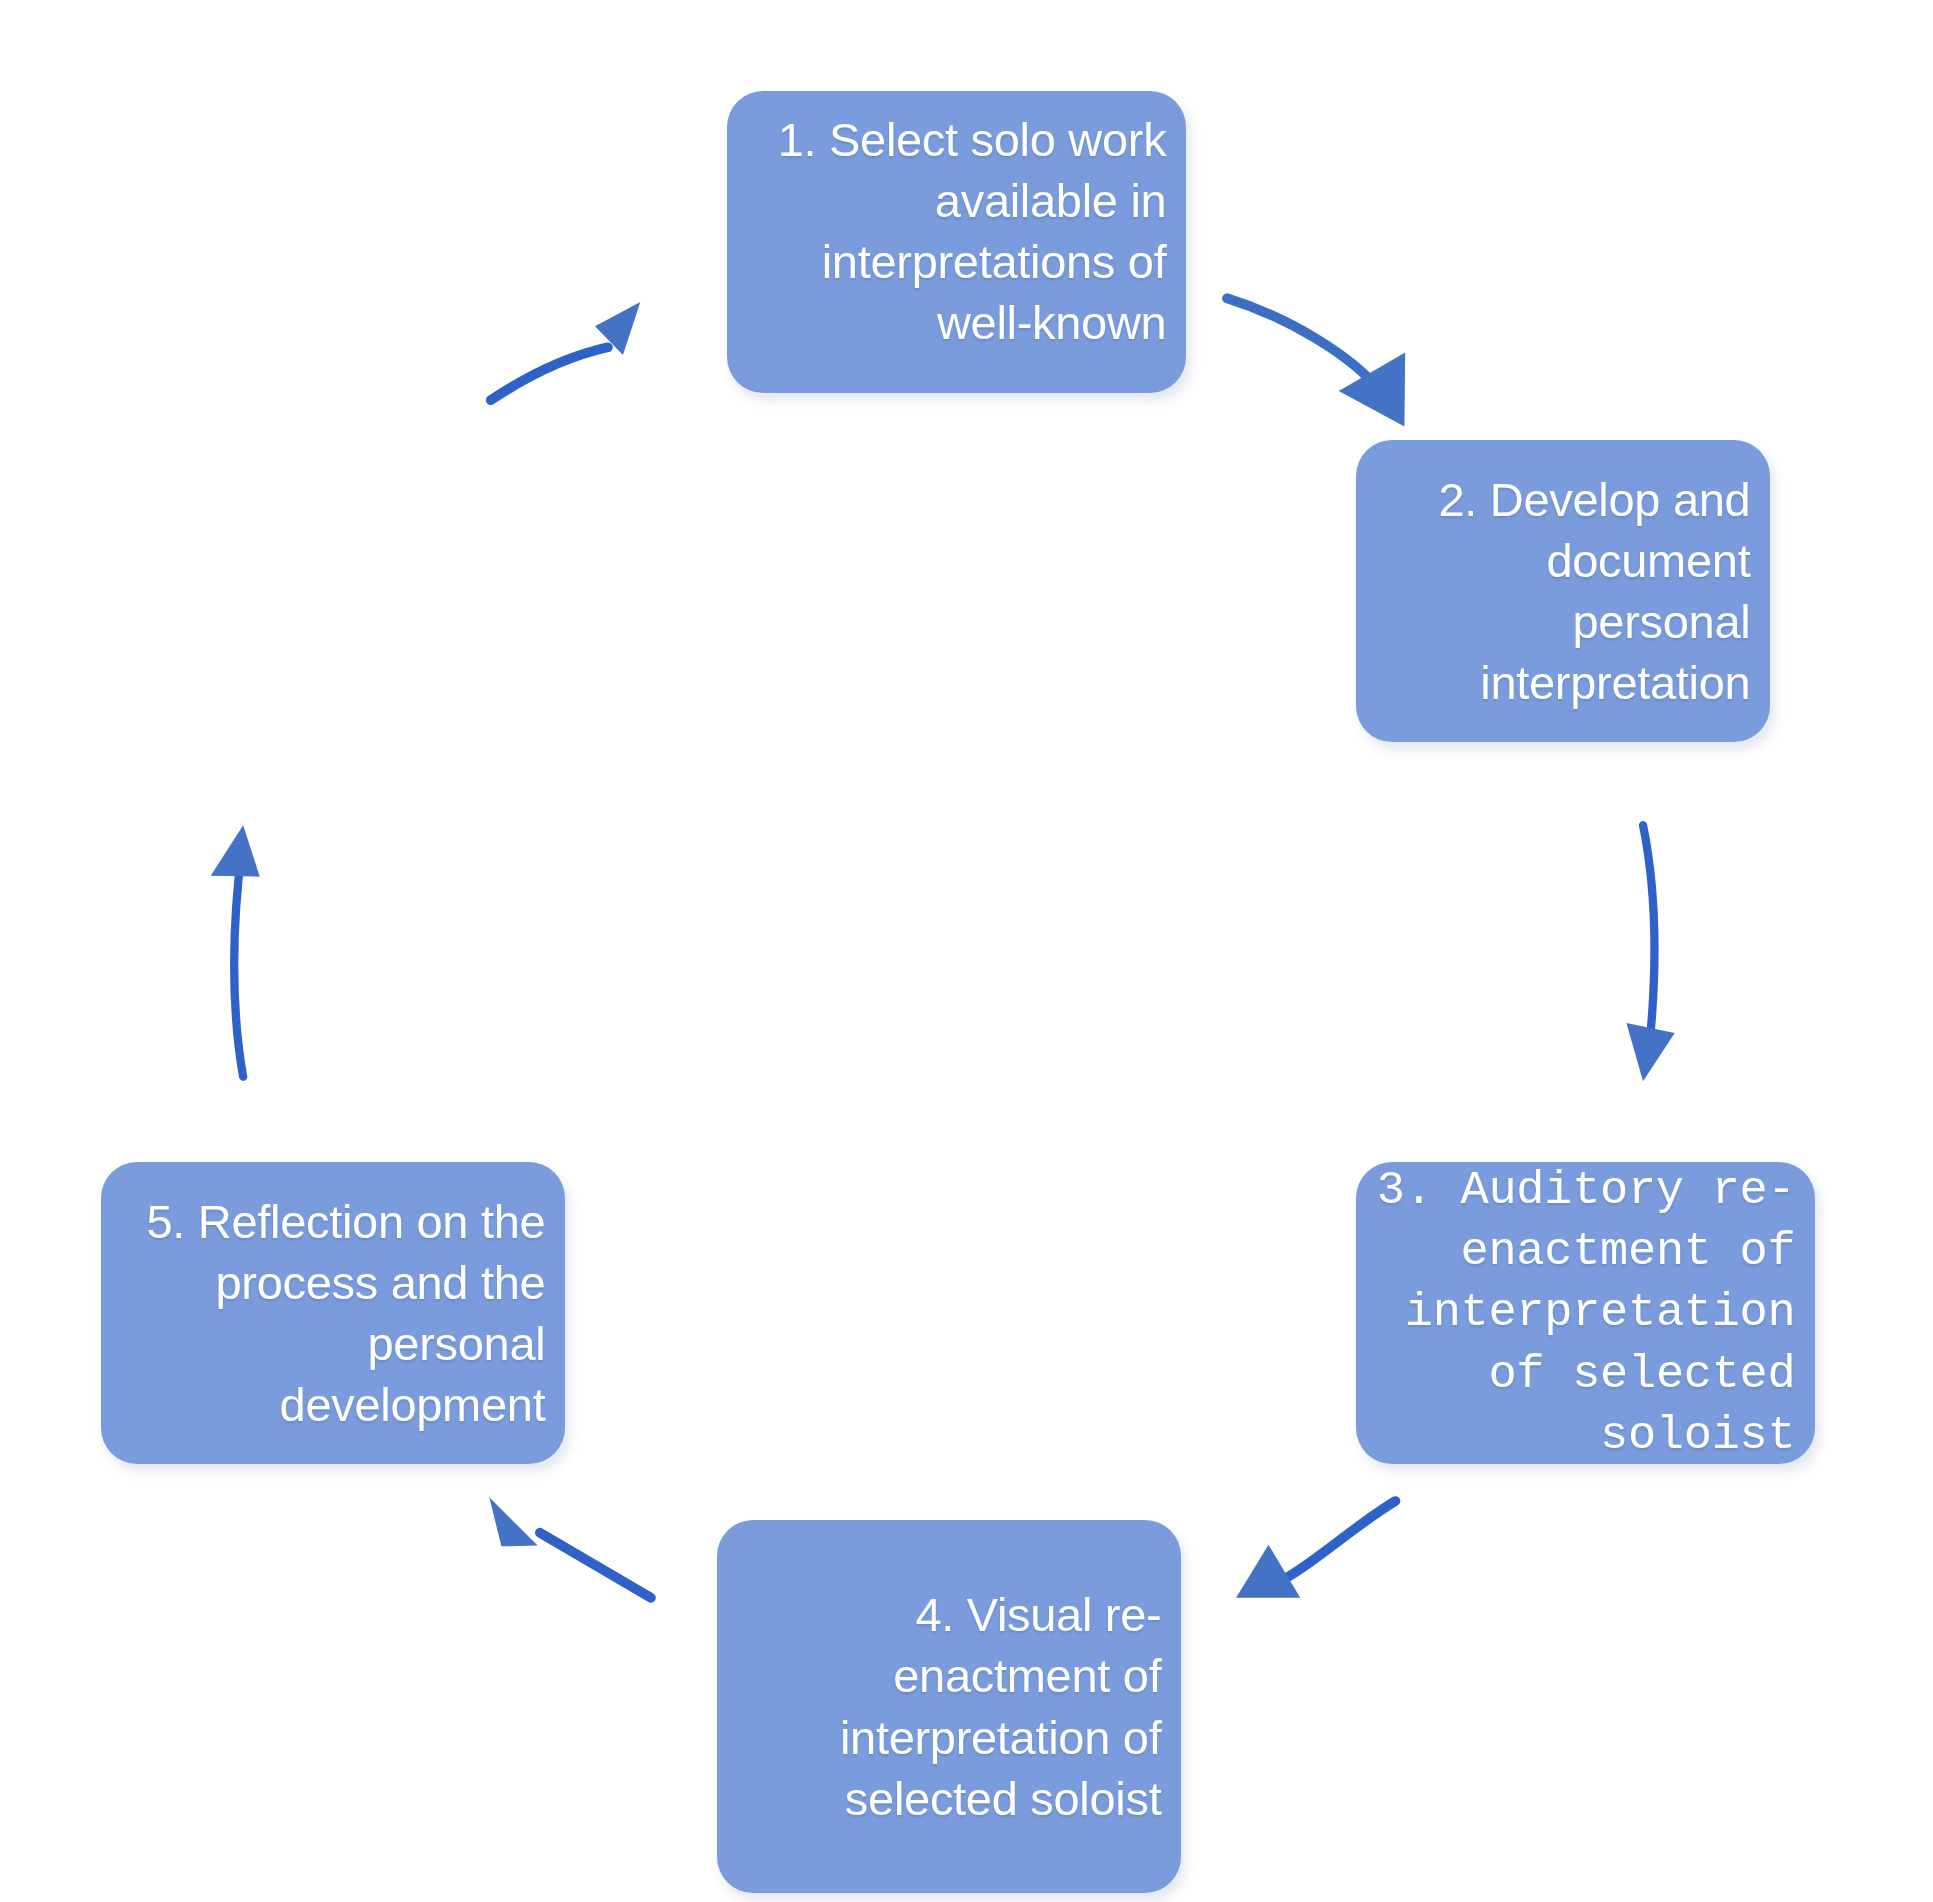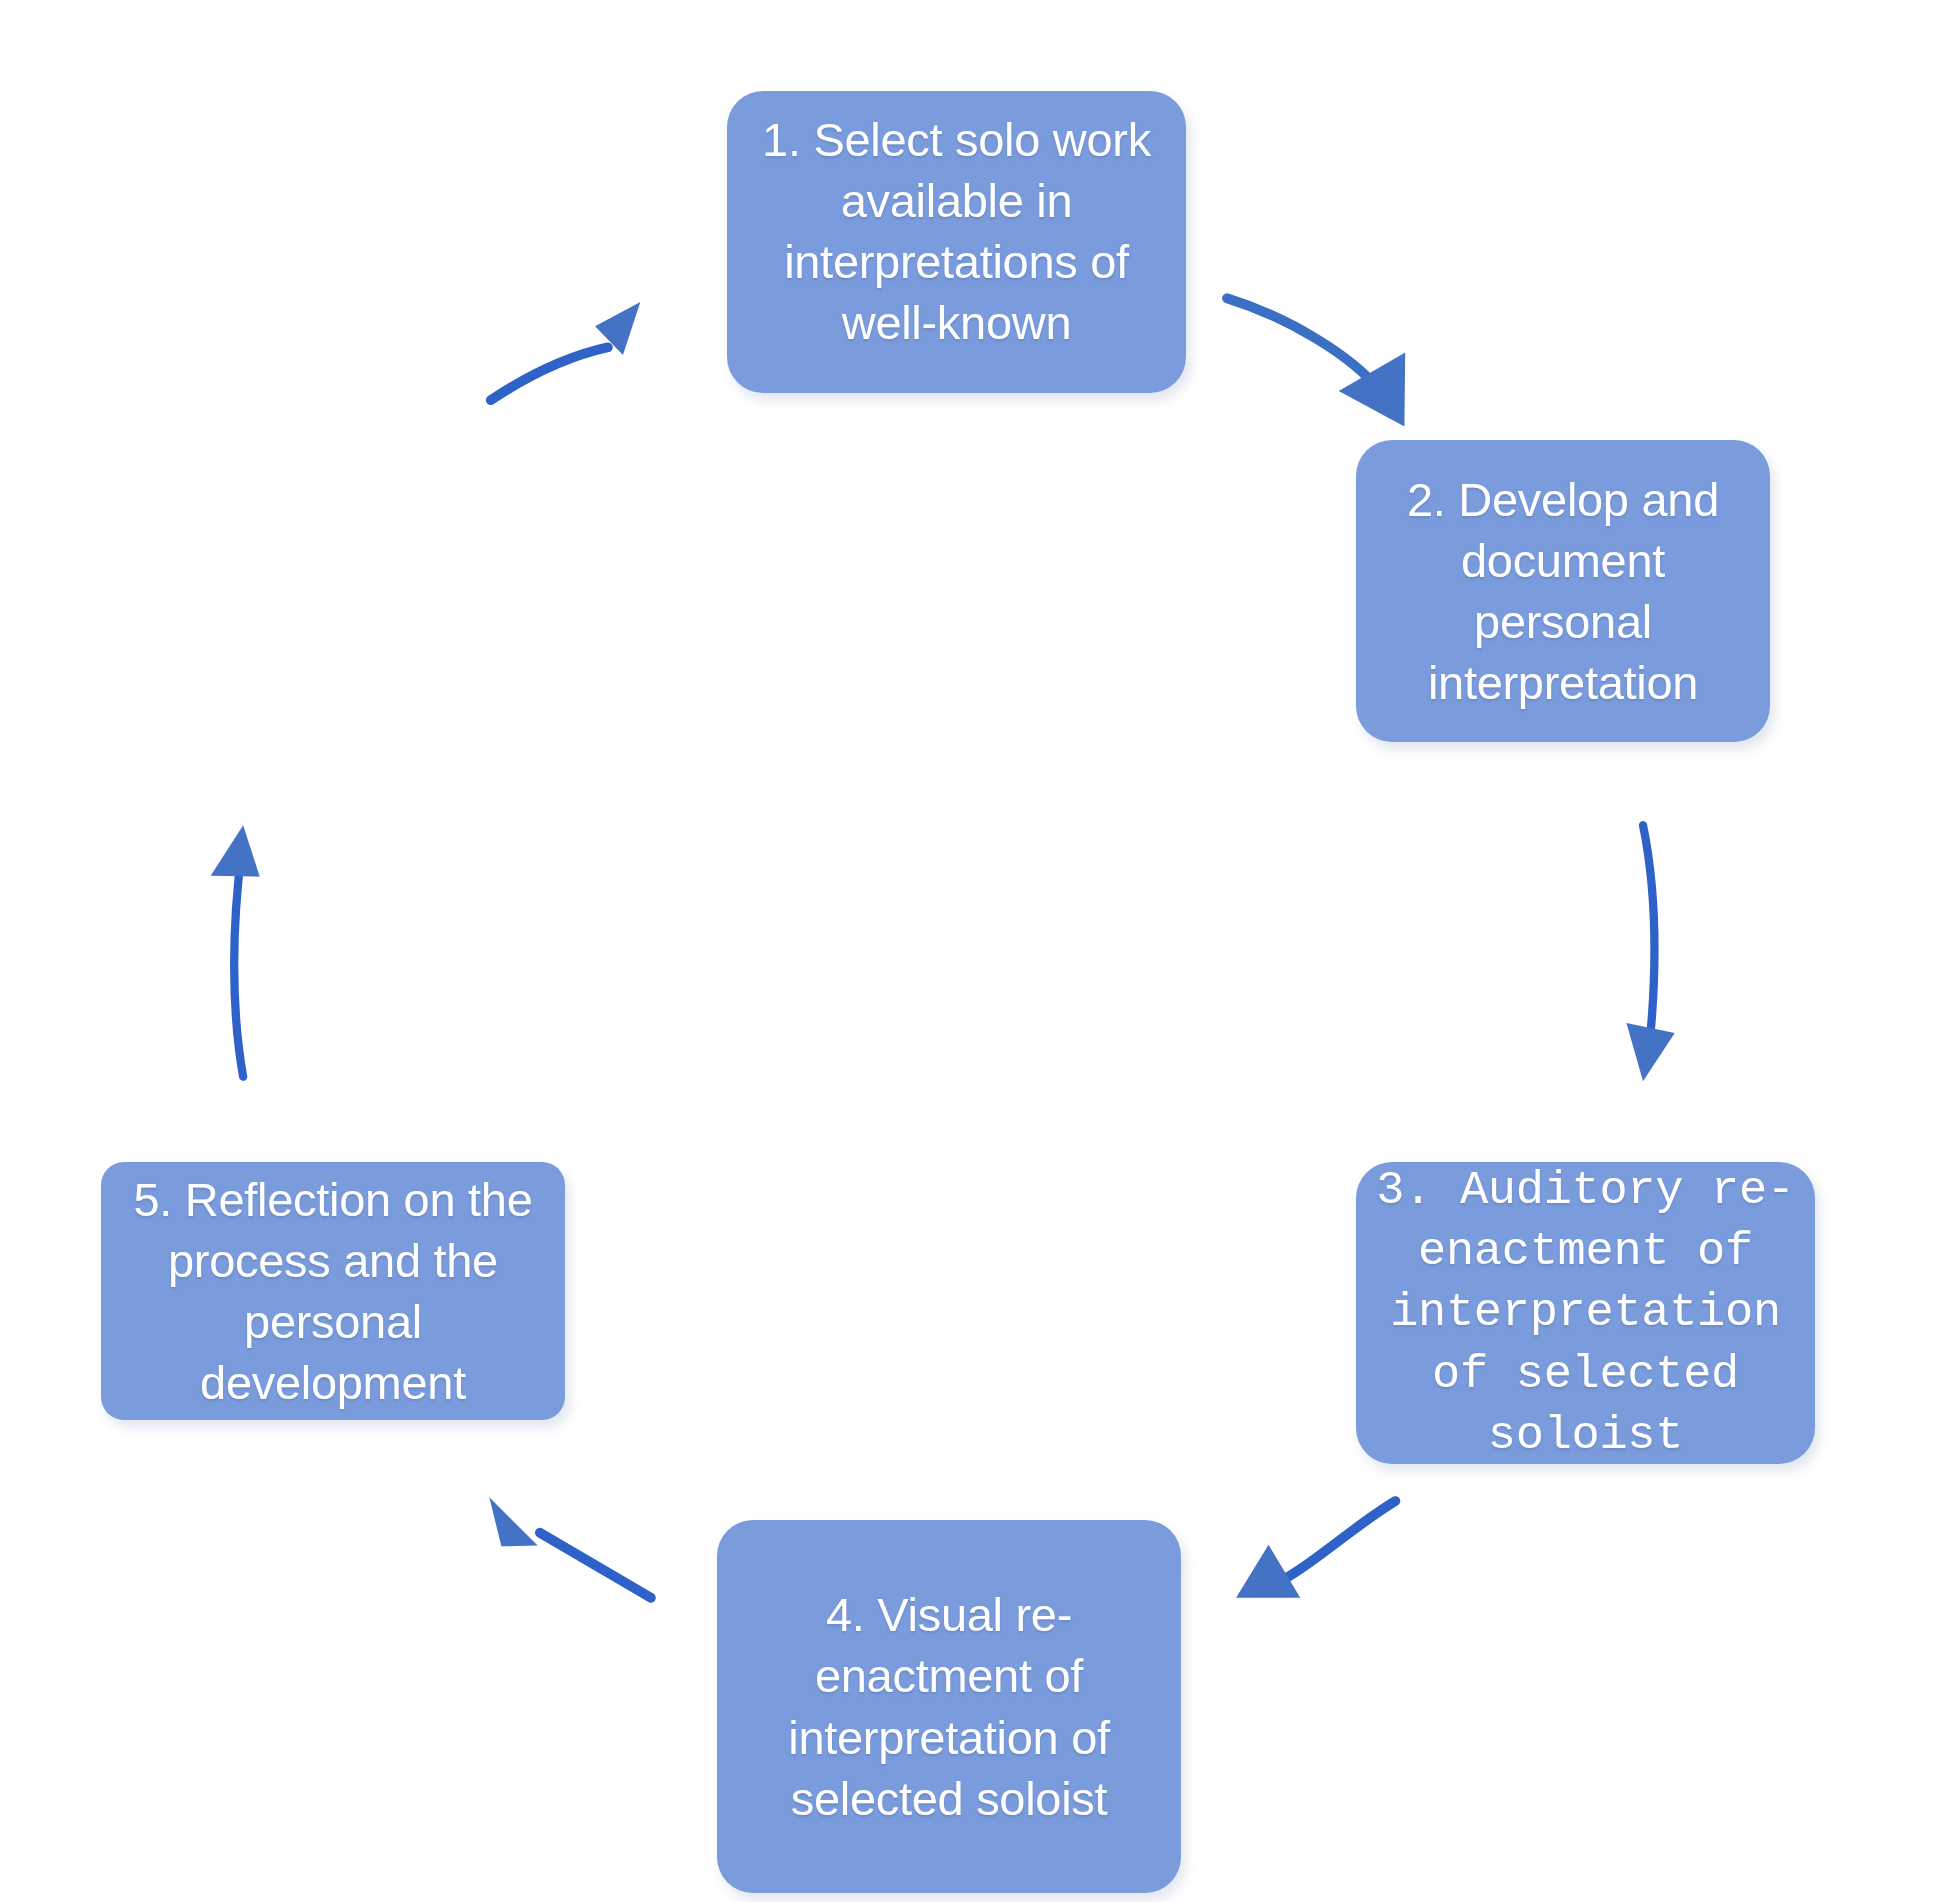--- a/index.html
+++ b/index.html
@@ -28,42 +28,42 @@
   }
   .node {
     position: absolute;
     box-sizing: border-box;
     border-radius: 36px;
     background: #7b9cdc;
     color: #ffffff;
     display: flex;
     align-items: center;
     justify-content: center;
-    text-align: center;
+    text-align: right;
     overflow: hidden;
     box-shadow: 4.5px 7.6px 10.6px rgba(120,140,180,0.20);
   }
   .node-text {
     width: 100%;
     padding: 0 19.6px;
     box-sizing: border-box;
     font-size: 47px;
     line-height: 1.30;
     font-weight: 400;
     letter-spacing: -0.3px;
     white-space: pre-line;
     text-shadow: 0 1.5px 2.3px rgba(60,80,130,0.25);
   }
   
   #node-1 { left: 727px;  top: 91px;  width: 459px;  height: 302px; align-items: flex-start; }
   #node-1 .node-text { padding-top: 18px; }
   #node-2 { left: 1356px; top: 440px;  width: 414px;  height: 302px; }
   #node-3 { left: 1356px; top: 1162px; width: 459px;  height: 302px; font-family: Liberation Mono, monospace; }
   #node-4 { left: 717px;  top: 1520px; width: 464px;  height: 373px; }
-  #node-5 { left: 101px;  top: 1162px; width: 464px;  height: 258px; border-radius: 23px; }
+  #node-5 { left: 101px;  top: 1162px; width: 464px;  height: 302px; }
   #node-6 { left: 101px;  top: 452px;  width: 464px;  height: 302px; }
 </style>
 </head>
 <body>
 
 <div id="stage">
 
   <svg id="arrow-layer" viewBox="0 0 2560 2519">
 
     <g>

